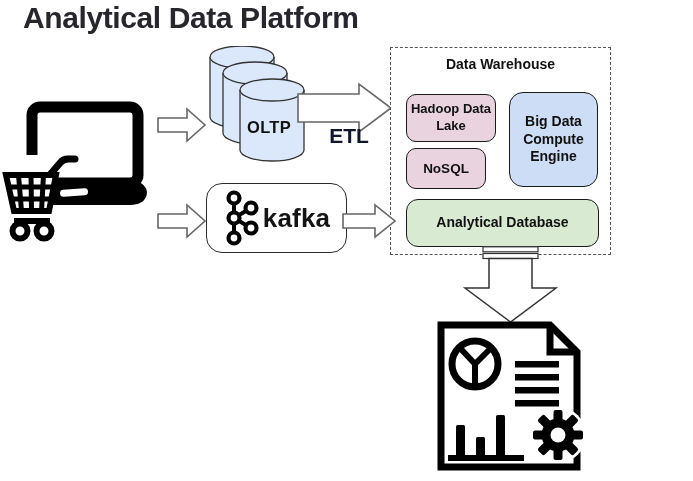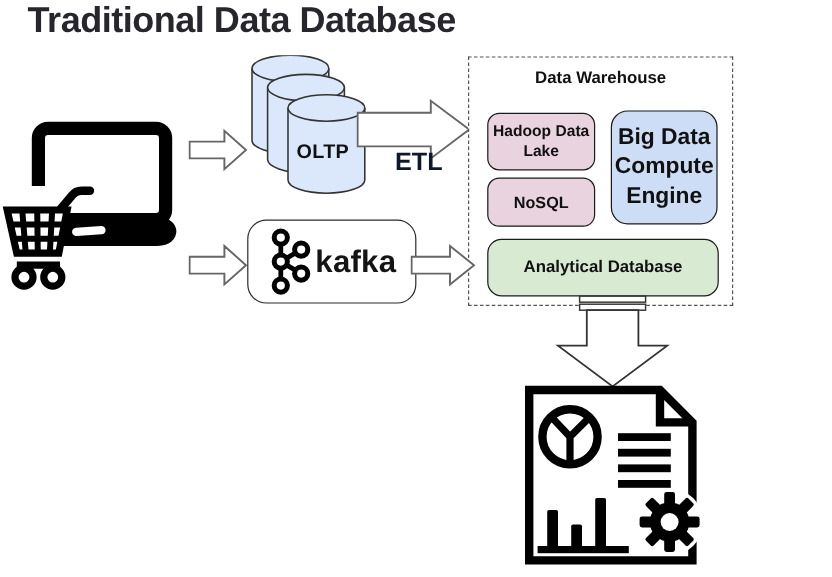--- a/index.html
+++ b/index.html
@@ -19,22 +19,22 @@
   }
   #dw-box{
     left:390px;top:47px;width:221px;height:208px;
     border:1.2px dashed var(--dashed-border,#555);box-sizing:border-box;background:#fff;text-decoration:underline;
   }
   #dw-title{
     position:absolute;left:0;top:8px;width:100%;text-align:center;
     font-size:14px;font-weight:700;
   }
   #dw-hadoop{position:absolute;left:15px;top:46px;width:90px;height:48px;border-radius:10px;background:var(--pink-fill,#e9d3de);font-size:13px;}
-  #dw-bigdata{position:absolute;left:118px;top:44px;width:89px;height:95px;border-radius:14px;background:var(--blue-fill,#cdddf5);font-size:19px;padding:0 10px;}
-  #dw-nosql{position:absolute;left:15px;top:100px;width:90px;height:41px;border-radius:10px;background:var(--pink-fill,#e9d3de);font-size:13.5px;}
+  #dw-bigdata{position:absolute;left:118px;top:44px;width:89px;height:95px;border-radius:14px;background:var(--blue-fill,#cdddf5);font-size:14px;padding:0 10px;}
+  #dw-nosql{position:absolute;left:15px;top:100px;width:80px;height:41px;border-radius:10px;background:var(--pink-fill,#e9d3de);font-size:13.5px;}
   #dw-analytical{position:absolute;left:15px;top:151px;width:193px;height:48px;border-radius:12px;background:var(--green-fill,#d9ead3);font-size:14px;}
   #oltp-label{
     left:240px;top:118px;width:58px;text-align:center;
     font-size:16.5px;font-weight:800;letter-spacing:0.3px;
   }
   #etl-label{
     left:318px;top:124px;width:62px;text-align:center;
     font-size:21px;font-weight:800;color:#0f172a;
   }
   #kafka-box{
@@ -43,21 +43,21 @@
     display:flex;align-items:center;justify-content:center;gap:4px;
   }
   #kafka-label{font-size:26px;font-weight:700;color:#141414;letter-spacing:0.2px;}
   svg{display:block;}
 </style>
 </head>
 <body>
 
 <div id="canvas">
 
-  <div id="title" class="abs">Traditional Data Database</div>
+  <div id="title" class="abs">Analytical Data Platform</div>
 
   <svg class="abs" style="left:2px;top:93px;" width="155" height="155" viewBox="0 0 155 155">
     <rect x="30" y="14" width="106" height="76" rx="8" fill="#fff" stroke="#000" stroke-width="11"></rect>
     <rect x="8" y="62" width="36" height="93" fill="#fff"></rect>
     <path d="M56,87 H127 C140,87 148,96 144,104 C141,111 133,112 126,112 H46 C42,112 41,107 43,100 Z" fill="#000"></path>
     <rect x="58" y="96" width="28" height="7" rx="3.5" fill="#fff" transform="rotate(-4 72 99)"></rect>
     <path d="M46,84 L58,70 Q61,66 66,66 L73,66" fill="none" stroke="#000" stroke-width="7" stroke-linecap="round" stroke-linejoin="round"></path>
     <path d="M4,82 H54 L47,118 H12 Z" fill="#fff" stroke="#000" stroke-width="6" stroke-linejoin="miter"></path>
     <path d="M7,94 H51 M9.5,106 H48.5 M16.5,82 L19.5,118 M29,82 L29.5,118 M41.5,82 L39.5,118" stroke="#000" stroke-width="5" fill="none"></path>
     <path d="M12,128 H48" stroke="#000" stroke-width="6"></path>

